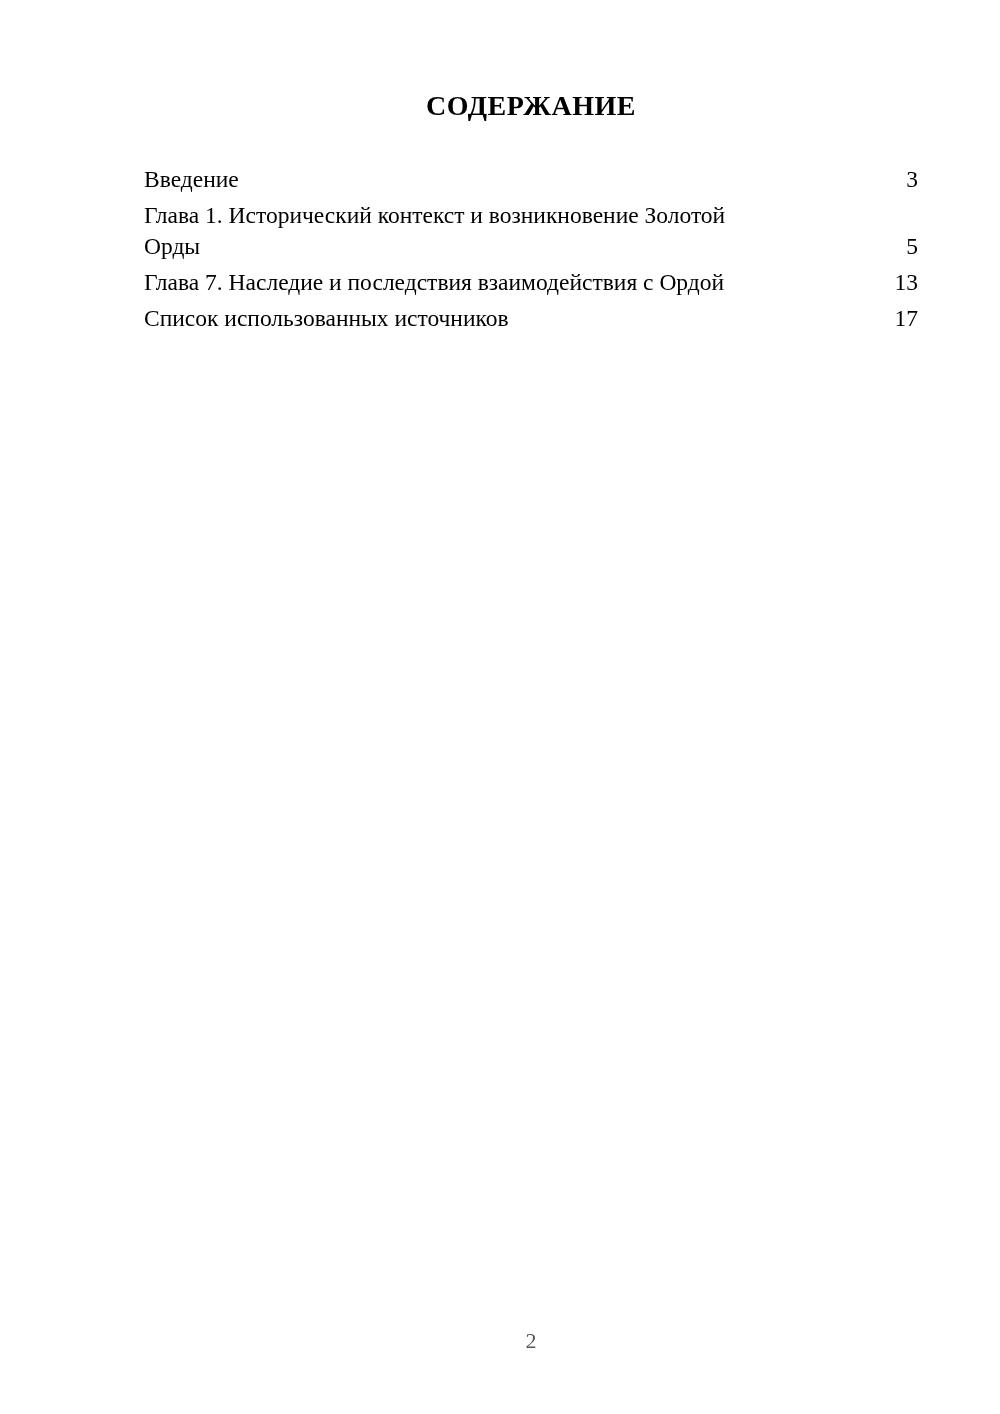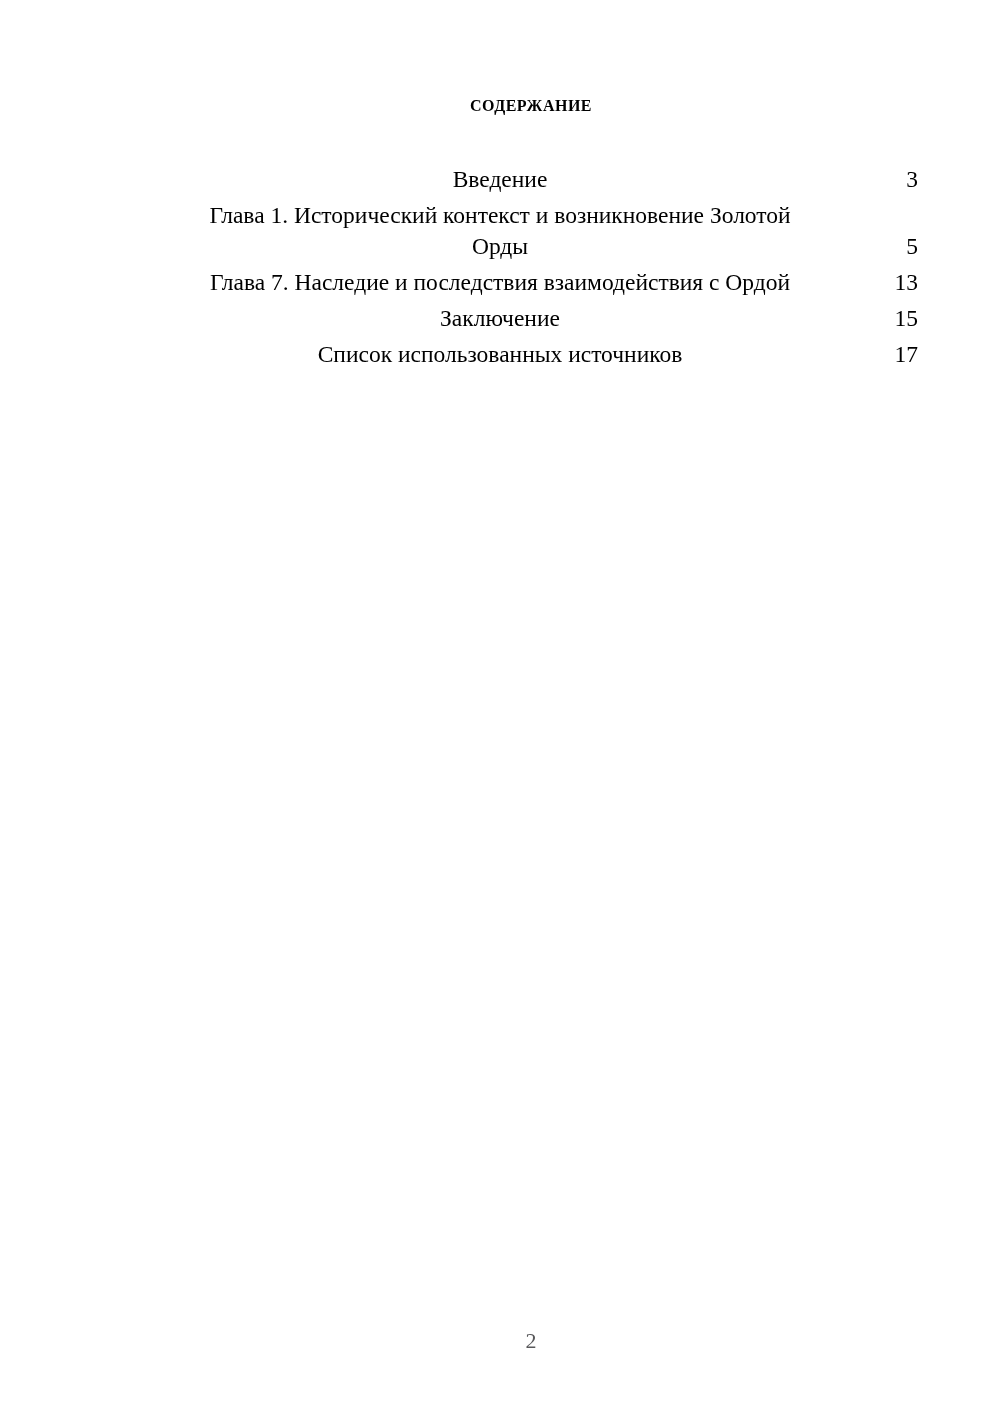--- a/index.html
+++ b/index.html
@@ -15,39 +15,38 @@
     font-family: "Liberation Serif", "DejaVu Serif", serif;
     color: #000000;
     overflow: hidden;
   }
   .content {
     padding: 92px 82px 0 144px; 
   }
   .doc-title {
     text-align: center;
     font-weight: bold;
-    font-size: 16px;
+    font-size: 28px;
     line-height: 28px;
     letter-spacing: 0.5px;
   }
   .toc {
     margin-top: 44px;
   }
   .toc-row {
     display: flex;
     align-items: flex-end;
     margin-bottom: 5px;
     font-size: 23.5px;
     line-height: 31px;
   }
   .toc-text {
     flex: 1 1 auto;
     white-space: pre-line; 
     padding-right: 20px;
-    text-align: center;
   }
   .toc-page {
     flex: 0 0 auto;
     min-width: 42px;
     text-align: right;
   }
   .footer {
     position: absolute;
     top: 1326px;
     left: 144px;
@@ -80,24 +79,20 @@
       </div>
 
 
 
 
       <div class="toc-row">
         <span class="toc-text">Глава 7. Наследие и последствия взаимодействия с Ордой</span>
         <span class="toc-page">13</span>
       </div>
 
-      <div class="toc-row">
-        <span class="toc-text">Заключение</span>
-        <span class="toc-page">15</span>
-      </div>
 
       <div class="toc-row">
         <span class="toc-text">Список использованных источников</span>
         <span class="toc-page">17</span>
       </div>
 
     </div>
   </div>
 
   <div class="footer">2</div>

